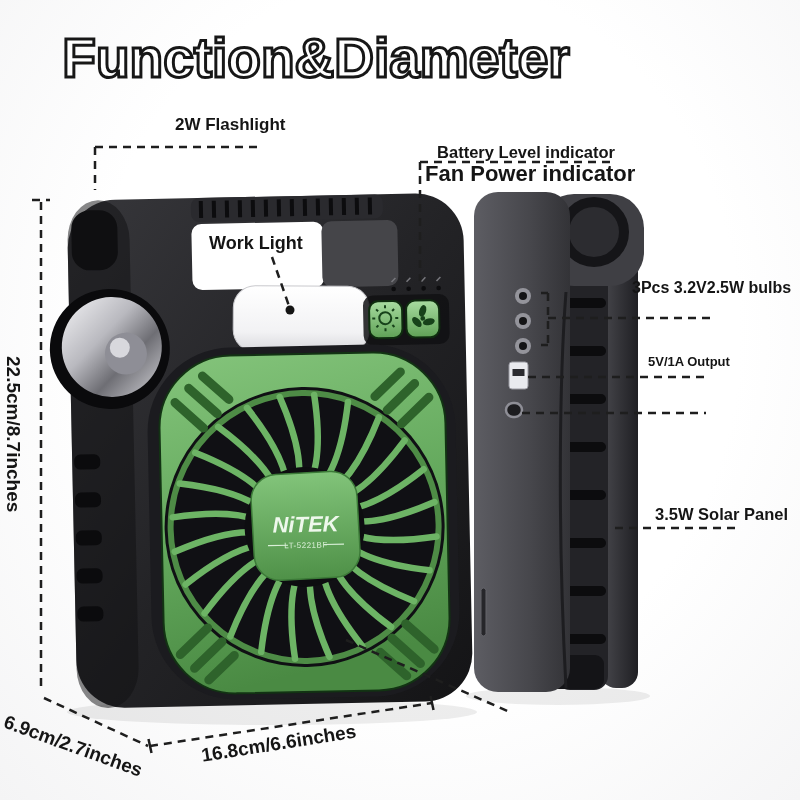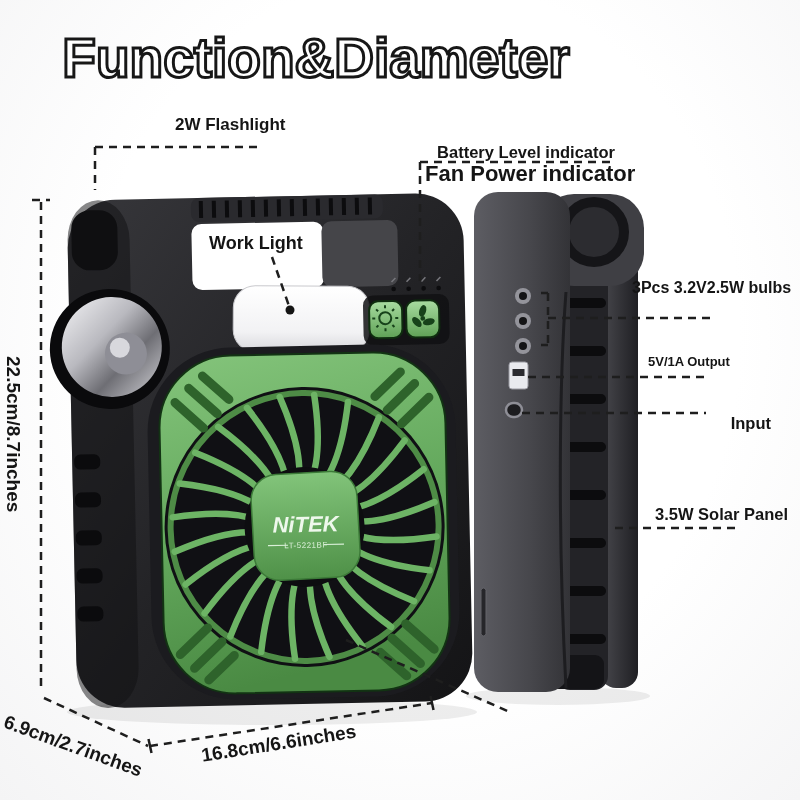--- a/index.html
+++ b/index.html
@@ -232,21 +232,20 @@
 
 <div class="lbl" style="left:175px;top:116px;">2W Flashlight</div>
 
 <div class="lbl center" style="left:425px;top:143px;width:190px;font-size:16.5px;">Battery Level indicator</div>
 <div class="lbl center" style="left:425px;top:162px;width:190px;font-size:22px;">Fan Power indicator</div>
 
 <div class="lbl" style="left:209px;top:234px;font-size:18px;">Work Light</div>
 
 <div class="lbl" style="left:632px;top:279px;font-size:16px;">3Pcs 3.2V2.5W bulbs</div>
 <div class="lbl" style="left:636px;top:355px;font-size:13px;margin-left:12px;">5V/1A Output</div>
-<div class="lbl center" style="left:616px;top:414px;width:155px;font-size:16.5px;">Input</div>
 <div class="lbl" style="left:636px;top:505px;font-size:16.5px;margin-left:19px;">3.5W Solar Panel</div>
 
 
 <div class="lbl dim-h">22.5cm/8.7inches</div>
 <div class="lbl dim-d">6.9cm/2.7inches</div>
 <div class="lbl dim-w">16.8cm/6.6inches</div>
 
 </div>
 
 </body></html>

